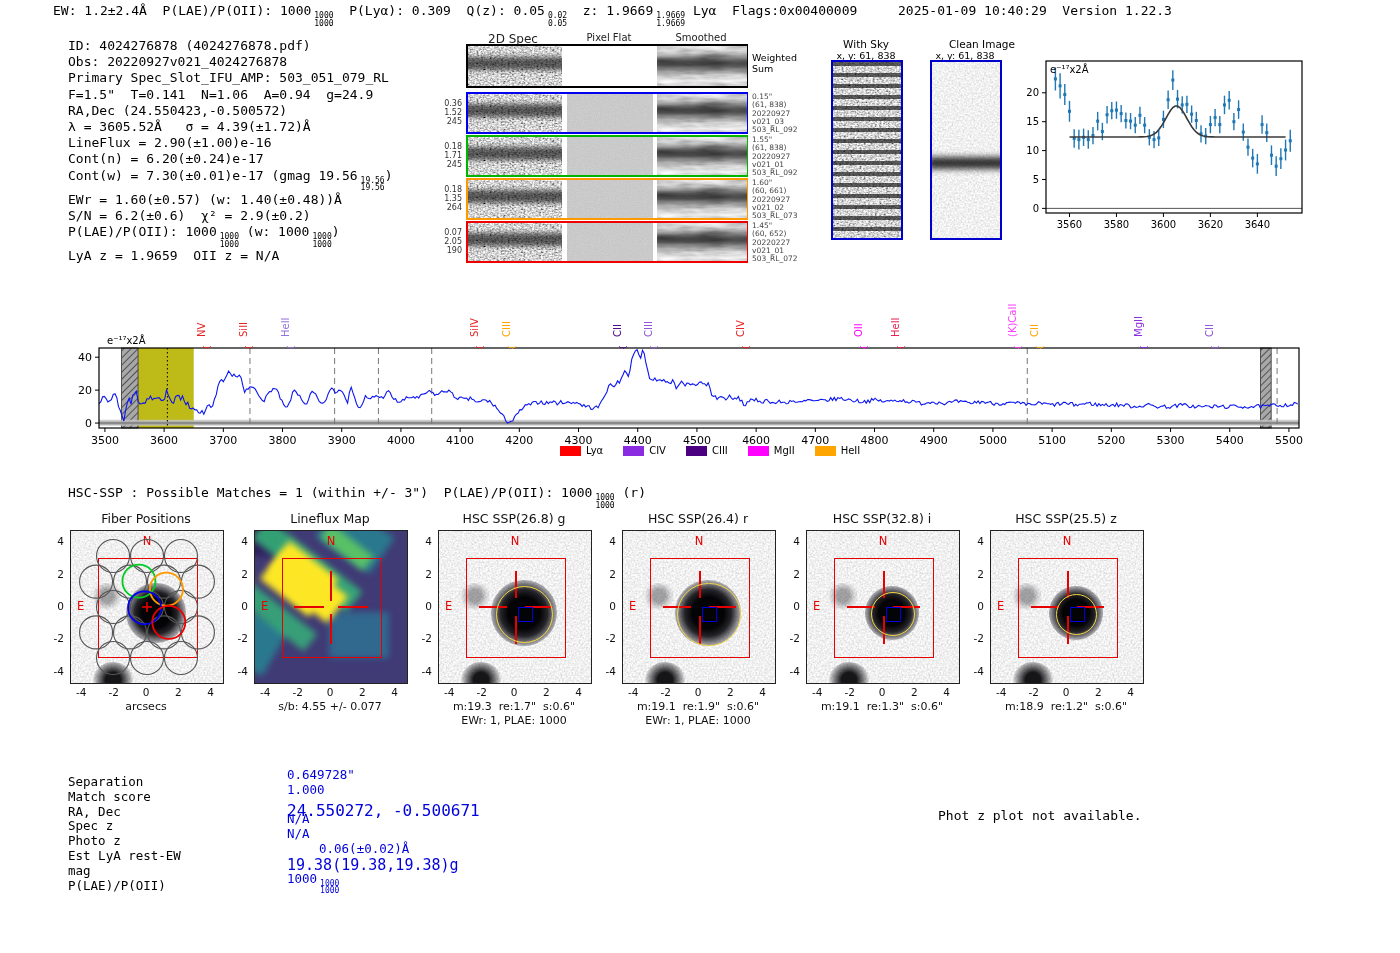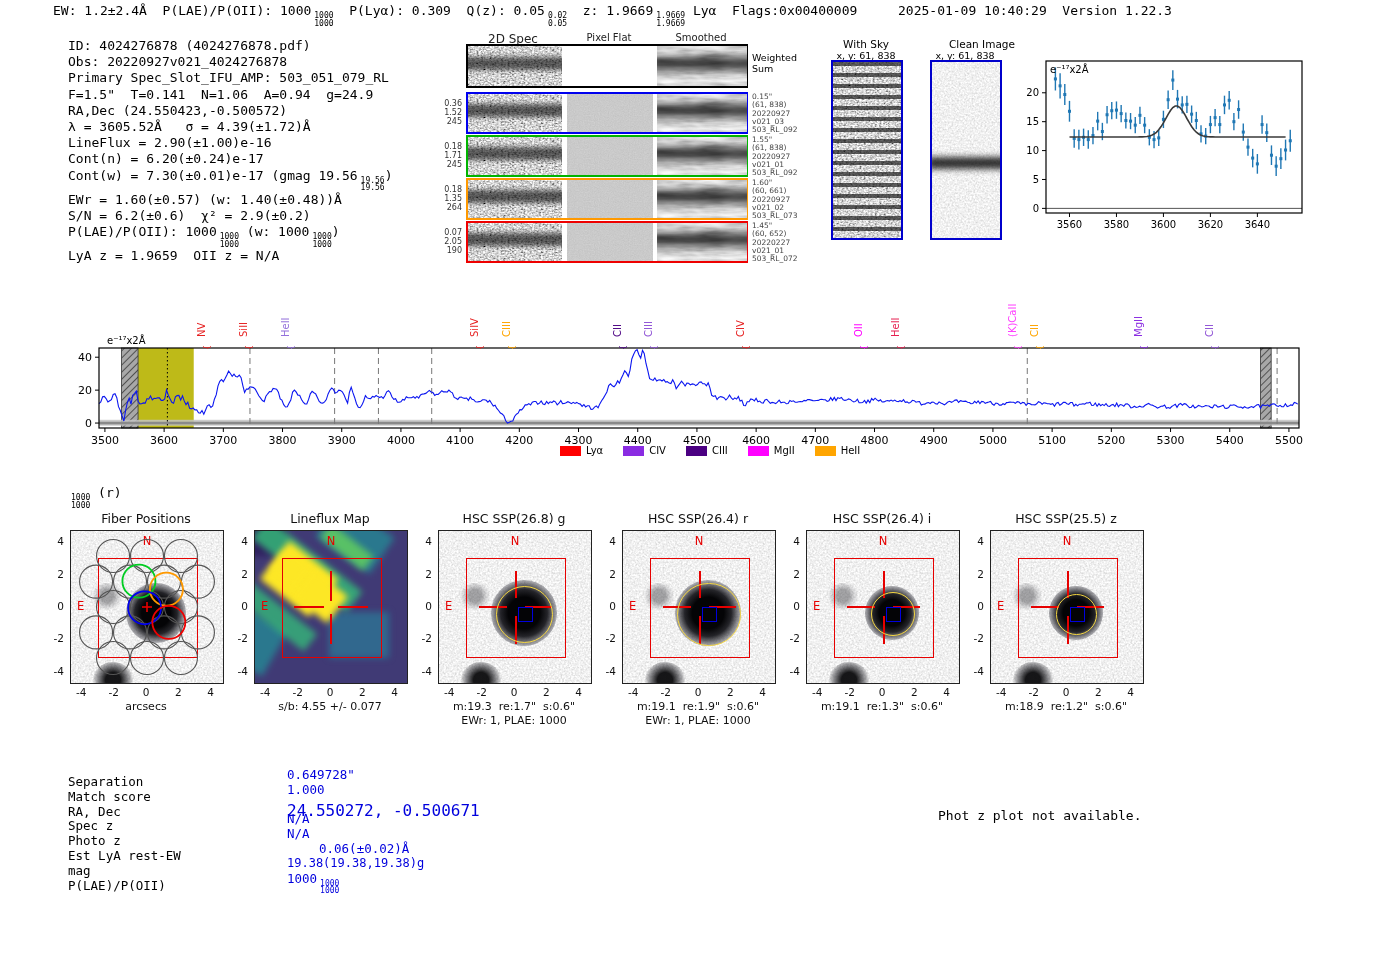--- a/index.html
+++ b/index.html
@@ -457,21 +457,21 @@
       <div style="display: flex; align-items: center; gap: 5px;">
         <div style="width: 21px; height: 10px; background: rgb(255, 0, 255);"></div>
         <div class="sans" style="font-size: 10px; white-space: pre;">MgII</div>
       </div>
       <div style="display: flex; align-items: center; gap: 5px;">
         <div style="width: 21px; height: 10px; background: rgb(255, 165, 0);"></div>
         <div class="sans" style="font-size: 10px; white-space: pre;">HeII</div>
       </div>
     </div>
 
-  <div class="abs mono" style="left:68px;top:485px;font-size:13px;" id="hsc-line"><span class="frac"><span>1000</span><span>1000</span></span><span style="white-space: pre;"> (r)</span></div>
+  <div class="abs mono" style="left:68px;top:485px;font-size:13px;" id="hsc-line"><span style="white-space: pre;">HSC-SSP : Possible Matches = 1 (within +/- 3")  P(LAE)/P(OII): 1000</span><span class="frac"><span>1000</span><span>1000</span></span><span style="white-space: pre;"> (r)</span></div>
 
   <div id="cutouts">
       <div class="abs sans" style="left: 50px; top: 511px; width: 192px; text-align: center; font-size: 12.5px; color: rgb(17, 17, 17); white-space: pre;">Fiber Positions</div>
       <div class="imgbox" style="left: 70px; top: 530px; width: 152px; height: 152px; border: 1px solid rgb(34, 34, 34); background: rgb(238, 238, 238);">
         <svg class="fill" width="152" height="152">
           <rect width="152" height="152" filter="url(#fLight)"></rect>
         </svg>
         <div class="blob" style="left: 20.383px; top: 51.6809px; width: 32px; height: 26px; background: radial-gradient(circle, rgba(60, 60, 65, 0.45) 0px, rgba(60, 60, 65, 0.45) 30%, rgba(120, 120, 125, 0.25) 55%, transparent 75%);"></div>
         <div class="blob" style="left: 22.0426px; top: 130.766px; width: 40px; height: 36px; background: radial-gradient(circle, rgba(10, 10, 12, 0.95) 0px, rgba(10, 10, 12, 0.95) 28%, rgba(60, 60, 65, 0.6) 55%, transparent 78%);"></div>
         <div class="blob" style="left: 54.8936px; top: 52.4681px; width: 60px; height: 60px; background: radial-gradient(circle, rgb(4, 4, 6) 0px, rgb(4, 4, 6) 34%, rgba(25, 25, 30, 0.95) 50%, rgba(90, 90, 98, 0.55) 68%, rgba(190, 190, 195, 0.2) 84%, transparent 95%);"></div>
@@ -599,21 +599,21 @@
       <div class="ctick" style="left: 596px; top: 632.34px; width: 20px; text-align: right;">-2</div>
       <div class="ctick" style="left: 653.66px; top: 686px; width: 24px; text-align: center;">-2</div>
       <div class="ctick" style="left: 596px; top: 600px; width: 20px; text-align: right;">0</div>
       <div class="ctick" style="left: 686px; top: 686px; width: 24px; text-align: center;">0</div>
       <div class="ctick" style="left: 596px; top: 567.66px; width: 20px; text-align: right;">2</div>
       <div class="ctick" style="left: 718.34px; top: 686px; width: 24px; text-align: center;">2</div>
       <div class="ctick" style="left: 596px; top: 535.319px; width: 20px; text-align: right;">4</div>
       <div class="ctick" style="left: 750.681px; top: 686px; width: 24px; text-align: center;">4</div>
       <div class="caption" style="left: 600px; top: 700px; width: 196px;">m:19.1  re:1.9"  s:0.6"</div>
       <div class="caption" style="left: 600px; top: 714px; width: 196px;">EWr: 1, PLAE: 1000</div>
-      <div class="abs sans" style="left: 786px; top: 511px; width: 192px; text-align: center; font-size: 12.5px; color: rgb(17, 17, 17); white-space: pre;">HSC SSP(26.4) i</div>
+      <div class="abs sans" style="left: 786px; top: 511px; width: 192px; text-align: center; font-size: 12.5px; color: rgb(17, 17, 17); white-space: pre;">HSC SSP(32.8) i</div>
       <div class="imgbox" style="left: 806px; top: 530px; width: 152px; height: 152px; border: 1px solid rgb(34, 34, 34); background: rgb(238, 238, 238);">
         <svg class="fill" width="152" height="152">
           <rect width="152" height="152" filter="url(#fLight)"></rect>
         </svg>
         <div class="blob" style="left: 20.383px; top: 51.6809px; width: 32px; height: 26px; background: radial-gradient(circle, rgba(60, 60, 65, 0.45) 0px, rgba(60, 60, 65, 0.45) 30%, rgba(120, 120, 125, 0.25) 55%, transparent 75%);"></div>
         <div class="blob" style="left: 22.0426px; top: 130.766px; width: 40px; height: 36px; background: radial-gradient(circle, rgba(10, 10, 12, 0.95) 0px, rgba(10, 10, 12, 0.95) 28%, rgba(60, 60, 65, 0.6) 55%, transparent 78%);"></div>
         <div class="blob" style="left: 57.8936px; top: 55.4681px; width: 54px; height: 54px; background: radial-gradient(circle, rgb(4, 4, 6) 0px, rgb(4, 4, 6) 34%, rgba(25, 25, 30, 0.95) 50%, rgba(90, 90, 98, 0.55) 68%, rgba(190, 190, 195, 0.2) 84%, transparent 95%);"></div>
         <div class="redbox" style="left: 27.4894px; top: 27.4894px; width: 97.0213px; height: 97.0213px;"></div>
         <div class="compass" style="left: 0px; top: 3px; width: 100%; text-align: center;">N</div>
         <div class="compass" style="left: 6px; top: 68px;">E</div>
@@ -676,21 +676,21 @@
     <div class="abs mono blue" style="left: 287px; top: 781.8px; font-size: 12.5px;"><span style="white-space: pre; margin-top: 20px;">1.000</span></div>
     <div class="abs mono" style="left: 68px; top: 803.6px; font-size: 12.5px;">RA, Dec</div>
     <div class="abs mono blue" style="left: 287px; top: 801px; font-size: 16px;"><span style="white-space: pre;">24.550272, -0.500671</span></div>
     <div class="abs mono" style="left: 68px; top: 818.4px; font-size: 12.5px;">Spec z</div>
     <div class="abs mono blue" style="left: 287px; top: 811.4px; font-size: 12.5px;"><span style="white-space: pre;">N/A</span></div>
     <div class="abs mono" style="left: 68px; top: 833.2px; font-size: 12.5px;">Photo z</div>
     <div class="abs mono blue" style="left: 287px; top: 826.2px; font-size: 12.5px;"><span style="white-space: pre;">N/A</span></div>
     <div class="abs mono" style="left: 68px; top: 848px; font-size: 12.5px;">Est LyA rest-EW</div>
     <div class="abs mono blue" style="left: 287px; top: 841px; font-size: 12.5px; margin-left: 32px;"><span style="white-space: pre;">0.06(±0.02)Å</span></div>
     <div class="abs mono" style="left: 68px; top: 862.8px; font-size: 12.5px;">mag</div>
-    <div class="abs mono blue" style="left: 287px; top: 855.8px; font-size: 12px;"><span style="white-space: pre;">19.38(19.38,19.38)g</span></div>
+    <div class="abs mono blue" style="left: 287px; top: 855.8px; font-size: 15px;"><span style="white-space: pre;">19.38(19.38,19.38)g</span></div>
     <div class="abs mono" style="left: 68px; top: 877.6px; font-size: 12.5px;">P(LAE)/P(OII)</div>
     <div class="abs mono blue" style="left: 287px; top: 870.6px; font-size: 12.5px;"><span style="white-space: pre;">1000</span><span class="frac"><span>1000</span><span>1000</span></span></div>
     <div class="abs sans" style="left: 752px; top: 52px; width: 60px; font-size: 9.5px; line-height: 11px; color: rgb(0, 0, 0);">
       <div>Weighted</div>
       <div>Sum</div>
     </div>
     <div class="abs sans" style="left: 438px; top: 99px; width: 24px; text-align: right; font-size: 8px; line-height: 9px; color: rgb(51, 51, 51);">
       <div>0.36</div>
       <div>1.52</div>
       <div>245</div>

